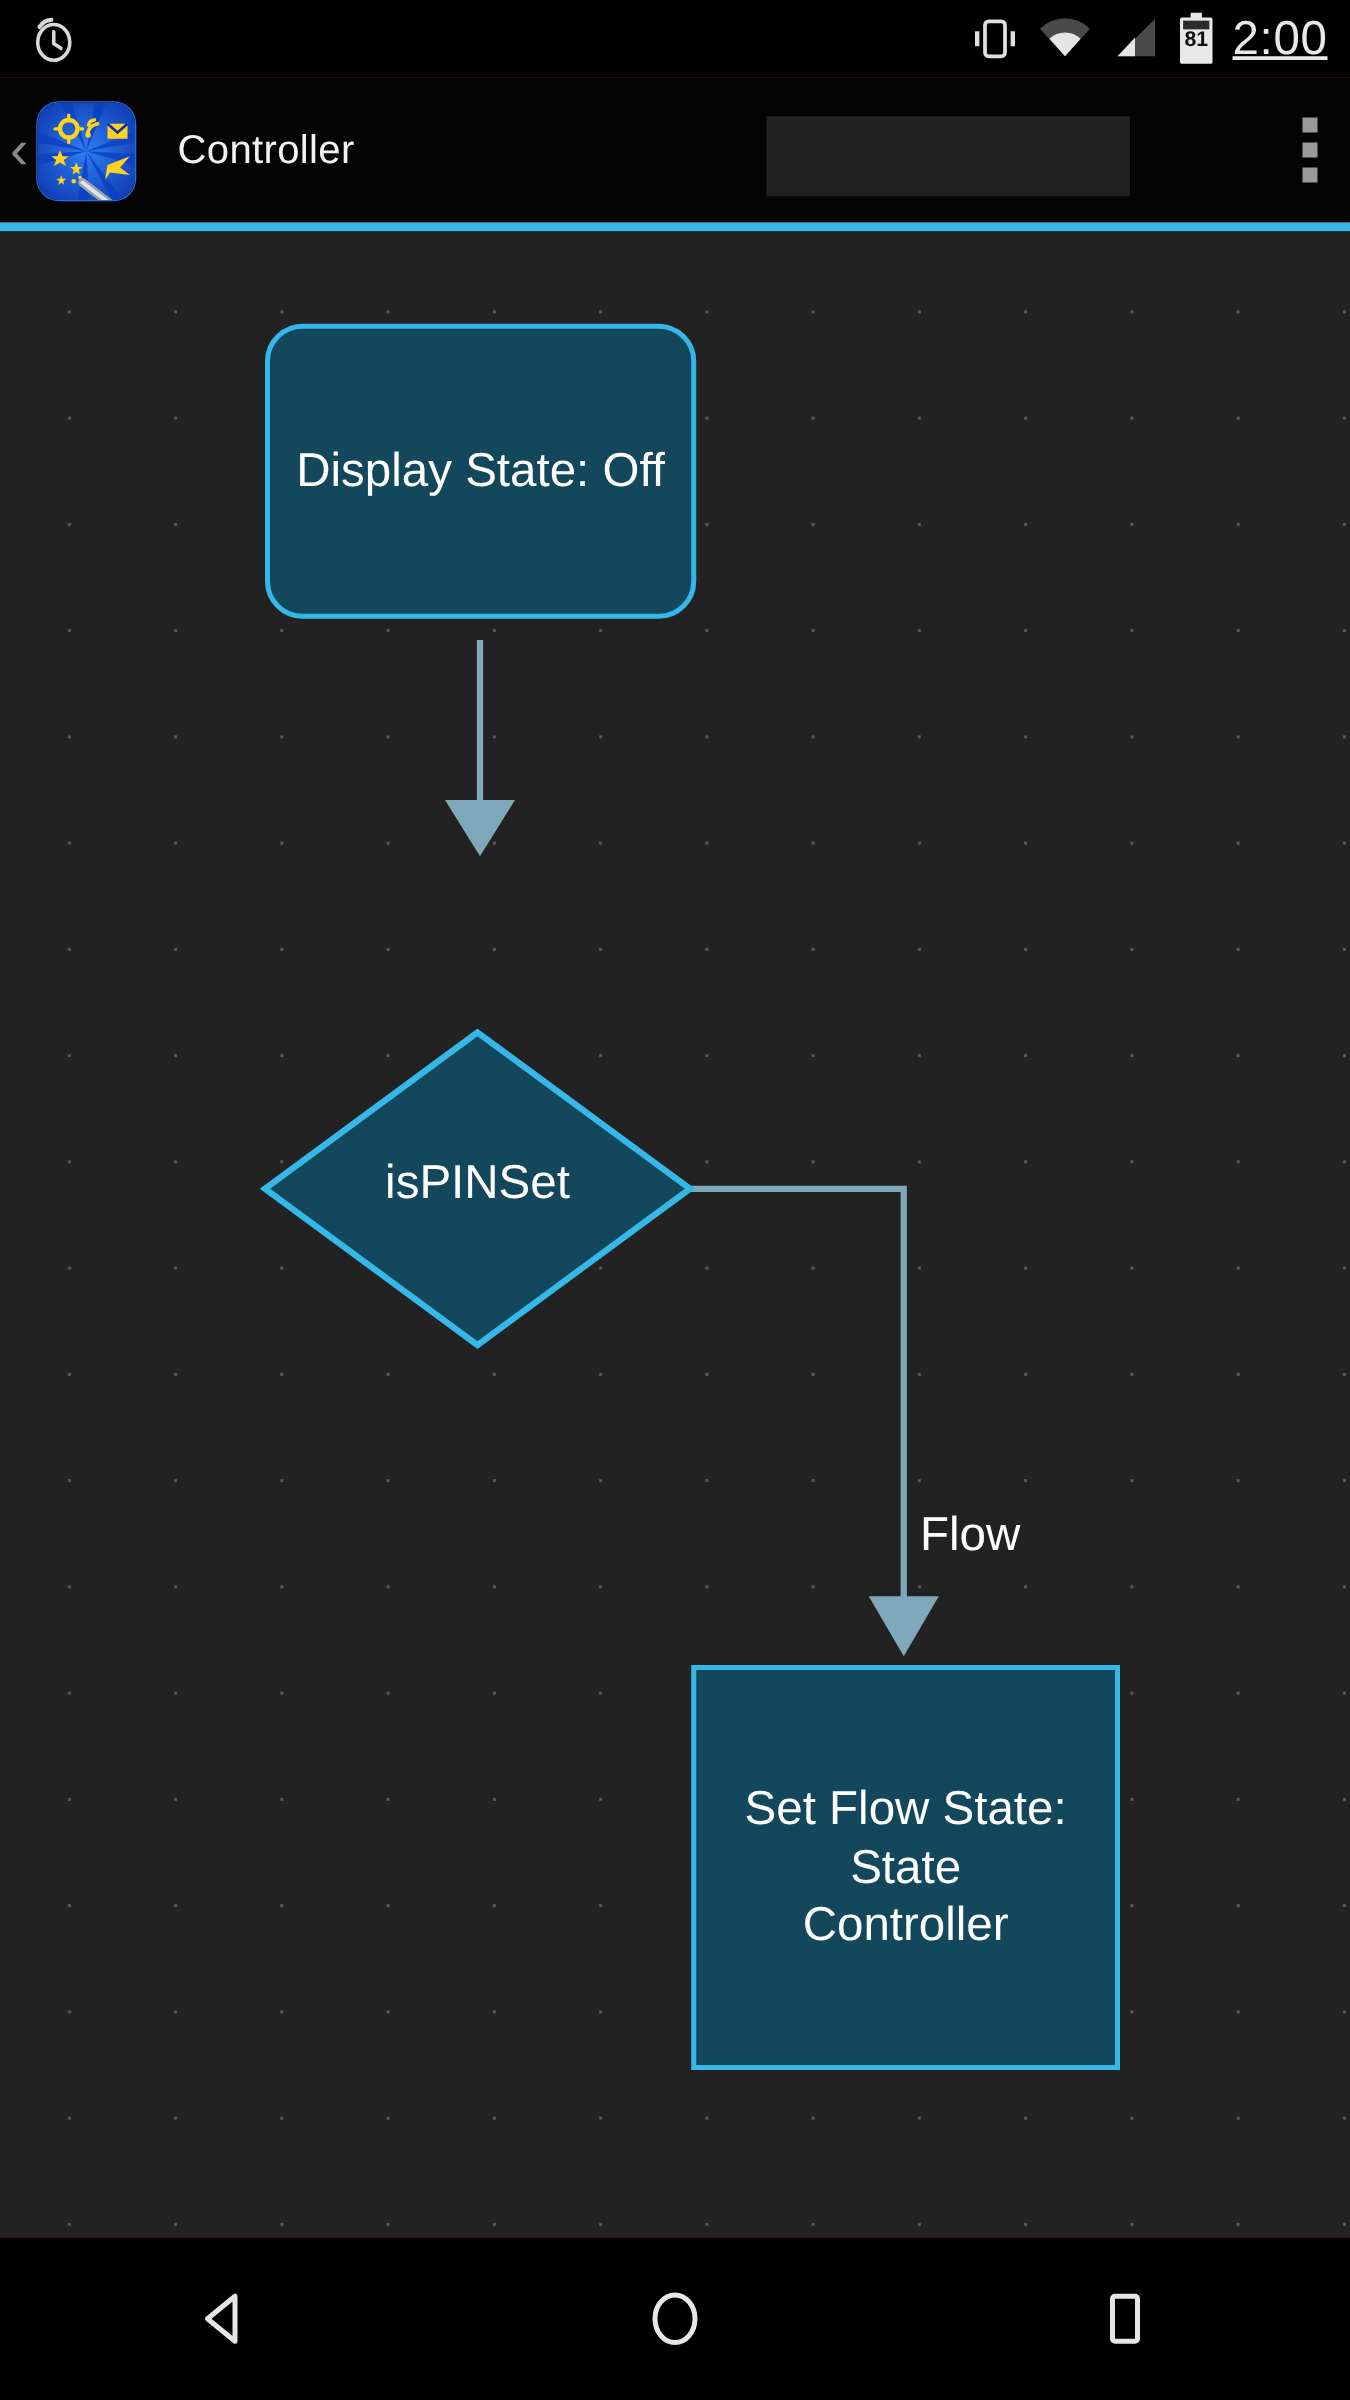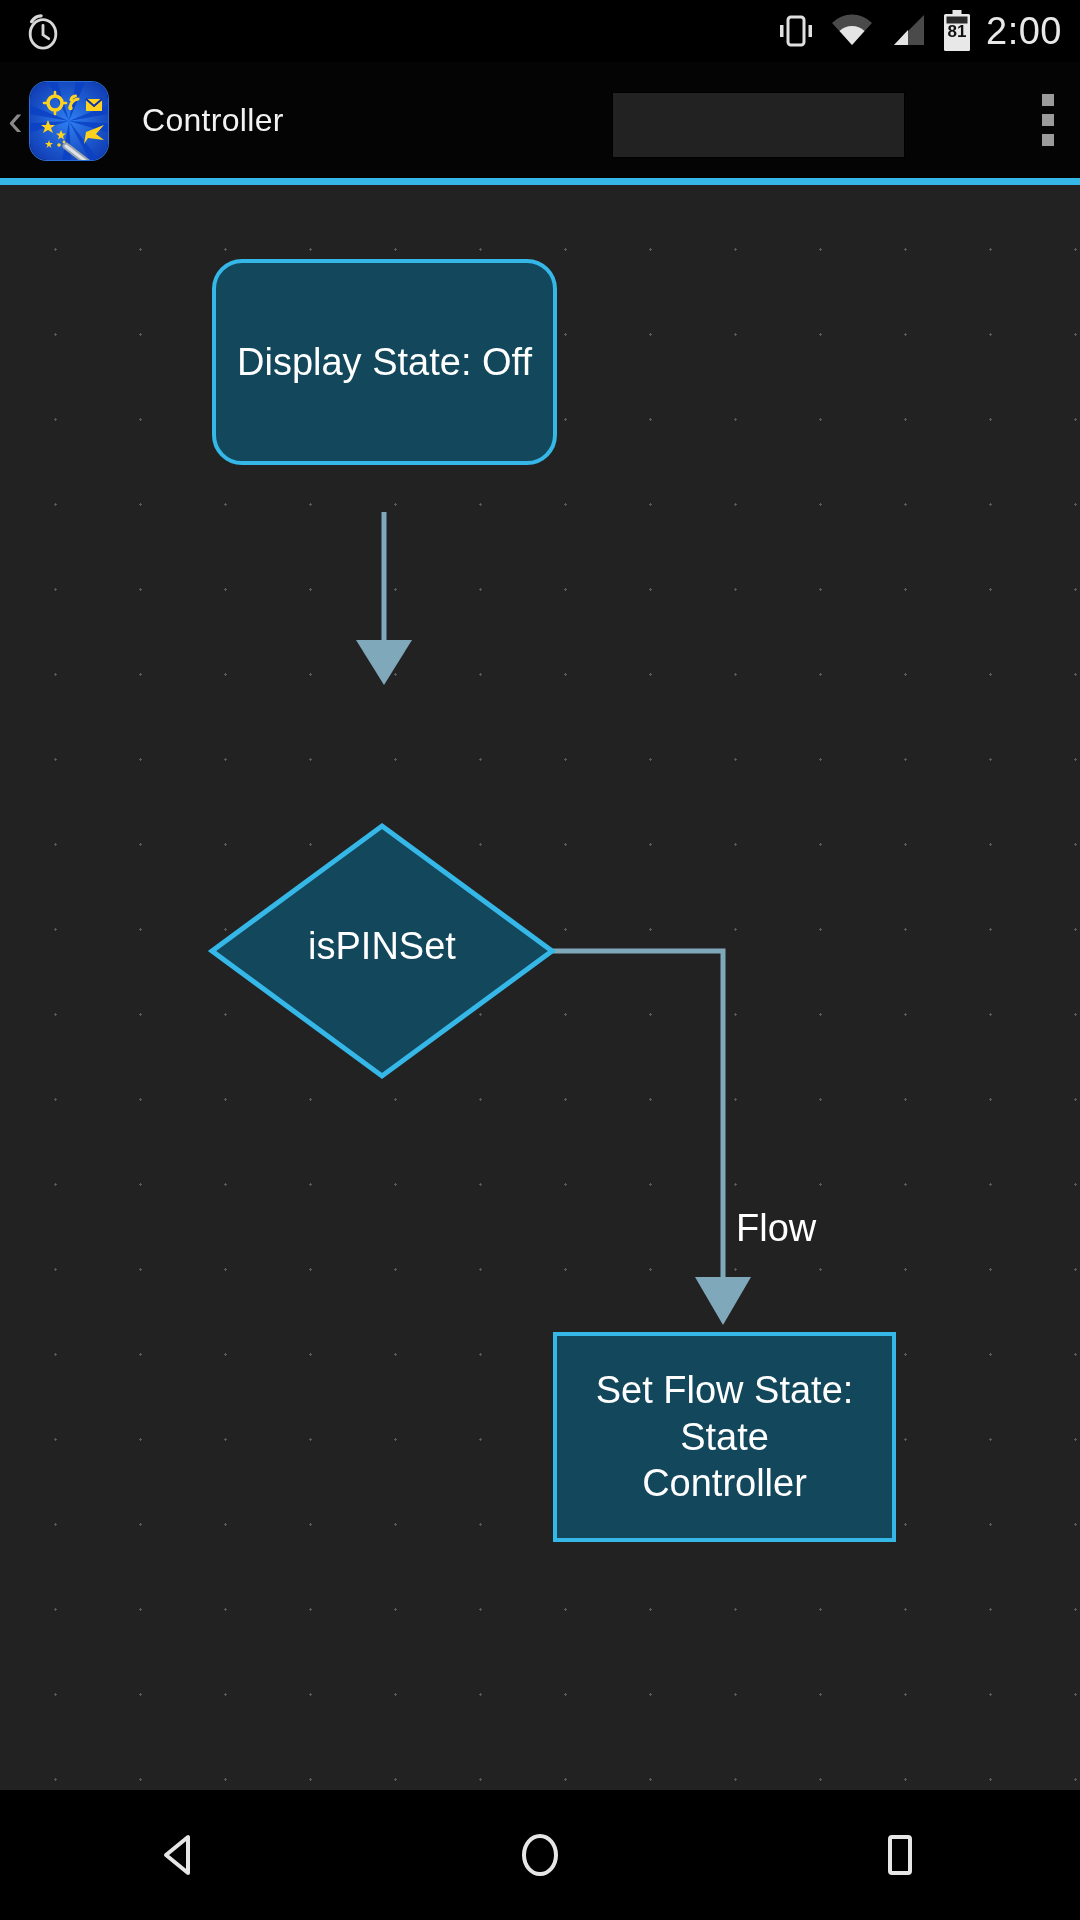--- a/index.html
+++ b/index.html
@@ -15,21 +15,21 @@
   .statusbar {
     position:absolute; left:0; top:0; width:1080px; height:62px;
     background:#000;
   }
   .sb-alarm { position:absolute; left:24px; top:13px; width:38px; height:38px; }
   .sb-right { position:absolute; right:18px; top:0; height:62px;
               display:flex; align-items:center; gap:14px; }
   .sb-icon { display:block; }
   .sb-time {
     color:#e8e8e8; font-size:38px; line-height:62px;
-    letter-spacing:0.5px; font-family:"Liberation Sans", sans-serif;
+    letter-spacing:0.5px; font-family:"Liberation Sans", sans-serif;text-decoration:underline;
   }
   .batt-wrap { position:relative; width:30px; height:42px; }
   .batt-num {
     position:absolute; left:0; top:12px; width:30px;
     text-align:center; font-size:17px; color:#111; font-weight:bold;
     font-family:"Liberation Sans", sans-serif;
   }
 
   
   .appbar {
@@ -230,29 +230,29 @@
 
       <line x1="384" y1="327" x2="384" y2="462" stroke="#7fa8bb" stroke-width="5"></line>
       <polygon points="356,455 412,455 384,500" fill="#7fa8bb"></polygon>
 
       <polyline points="552,766 723,766 723,1100" fill="none" stroke="#7fa8bb" stroke-width="5"></polyline>
       <polygon points="695,1092 751,1092 723,1140" fill="#7fa8bb"></polygon>
 
       <polygon points="382,641 552,766 382,891 212,766" fill="#12475c" stroke="#35b7e8" stroke-width="5"></polygon>
     </svg>
 
-    <div class="node rounded" style="left:212px; top:74px; width:345px; height:206px;">
+    <div class="node rounded" style="left:212px; top:74px; width:345px; height:236px;">
       <span>Display State: Off</span>
     </div>
 
     <div class="diamond-label" style="left:212px; top:740px; width:340px;">isPINSet</div>
 
     <div class="edge-label" style="left:736px; top:1022px;">Flow</div>
 
-    <div class="node" style="left:553px; top:1147px; width:343px; height:210px;">
+    <div class="node" style="left:553px; top:1147px; width:343px; height:324px;">
       <span>
         <span>Set Flow State:</span><br>
         <span>State</span><br>
         <span>Controller</span>
       </span>
     </div>
   </div>
 
   <div class="navbar">
     <div class="nav-btn">

